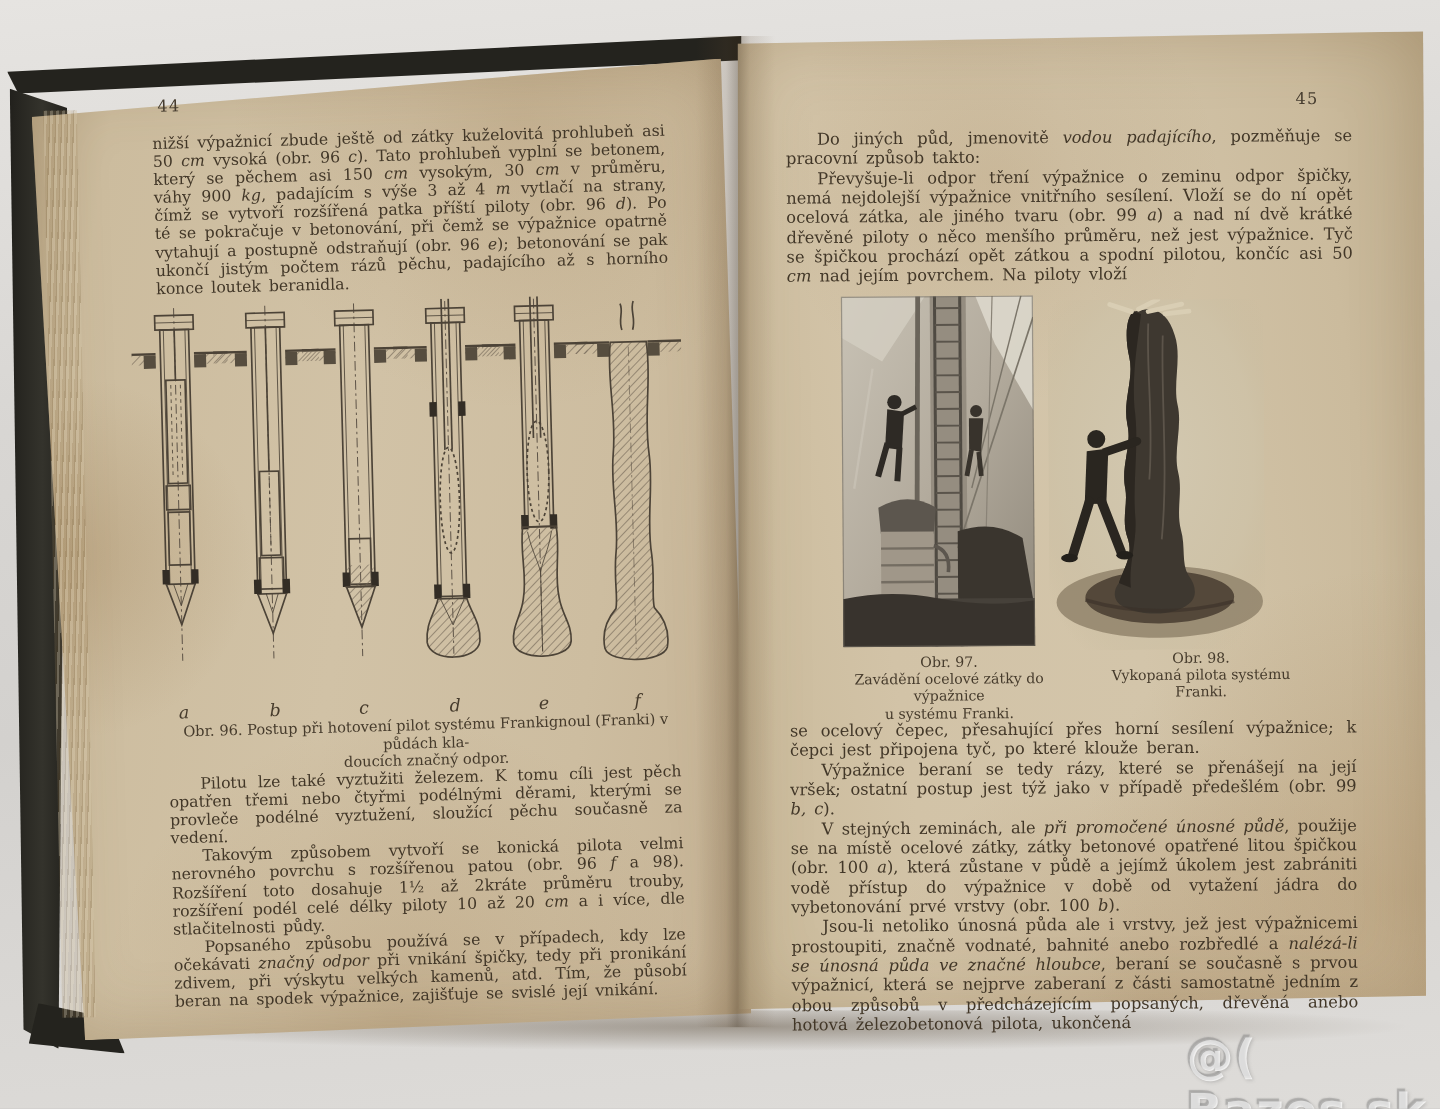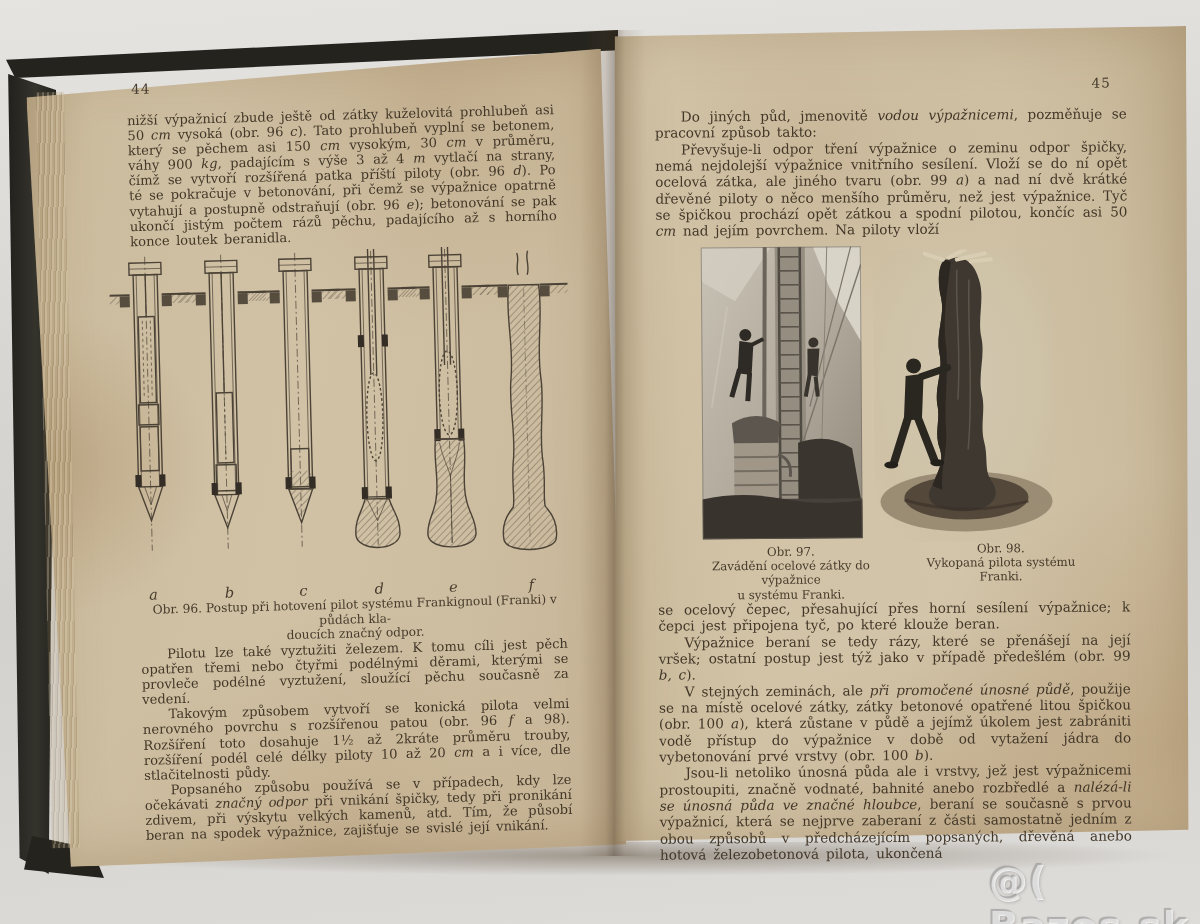--- a/index.html
+++ b/index.html
@@ -213,24 +213,24 @@
 
     <div class="textcol lpcol" style="top:642px;">
       <p class="ind"><span>Pilotu lze také vyztužiti železem. K tomu cíli jest pěch opatřen třemi nebo čtyřmi podélnými děrami, kterými se provleče podélné vyztužení, sloužící pěchu současně za vedení.</span></p>
       <p class="ind"><span>Takovým způsobem vytvoří se konická pilota velmi nerovného povrchu s rozšířenou patou (obr. 96 </span><span class="it">f</span><span> a 98). Rozšíření toto dosahuje 1½ až 2kráte průměru trouby, rozšíření podél celé délky piloty 10 až 20 </span><span class="it">cm</span><span> a i více, dle stlačitelnosti půdy.</span></p>
       <p class="ind"><span>Popsaného způsobu používá se v případech, kdy lze očekávati </span><span class="it">značný odpor</span><span> při vnikání špičky, tedy při pronikání zdivem, při výskytu velkých kamenů, atd. Tím, že působí beran na spodek výpažnice, zajišťuje se svislé její vnikání.</span></p>
     </div>
   </div>
 
   <div class="rp-wrap">
     <div class="page page-right"></div>
-    <div class="pgnum" style="left:1082px;top:76px;margin-left:12px;">45</div>
+    <div class="pgnum" style="left:1082px;top:76px;">45</div>
 
     <div class="textcol rpcol" style="top:107px;">
-      <p class="ind"><span>Do jiných půd, jmenovitě </span><span class="it">vodou výpažnicemi</span><span>, pozměňuje se pracovní způsob takto:</span></p>
+      <p class="ind"><span>Do jiných půd, jmenovitě </span><span class="it">vodou padajícího</span><span>, pozměňuje se pracovní způsob takto:</span></p>
       <p class="ind"><span>Převyšuje-li odpor tření výpažnice o zeminu odpor špičky, nemá nejdolejší výpažnice vnitřního sesílení. Vloží se do ní opět ocelová zátka, ale jiného tvaru (obr. 99 </span><span class="it">a</span><span>) a nad ní dvě krátké dřevěné piloty o něco menšího průměru, než jest výpažnice. Tyč se špičkou prochází opět zátkou a spodní pilotou, končíc asi 50 </span><span class="it">cm</span><span> nad jejím povrchem. Na piloty vloží</span></p>
     </div>
 
     <svg class="ph97" width="160" height="292" viewBox="0 0 160 292">
       <defs>
         <linearGradient id="p97bg" x1="0" y1="0" x2="1" y2="1">
           <stop offset="0" stop-color="#c8c2b5"></stop>
             <stop offset=".5" stop-color="#b3ab9d"></stop>
             <stop offset="1" stop-color="#8f887b"></stop>
         </linearGradient>

